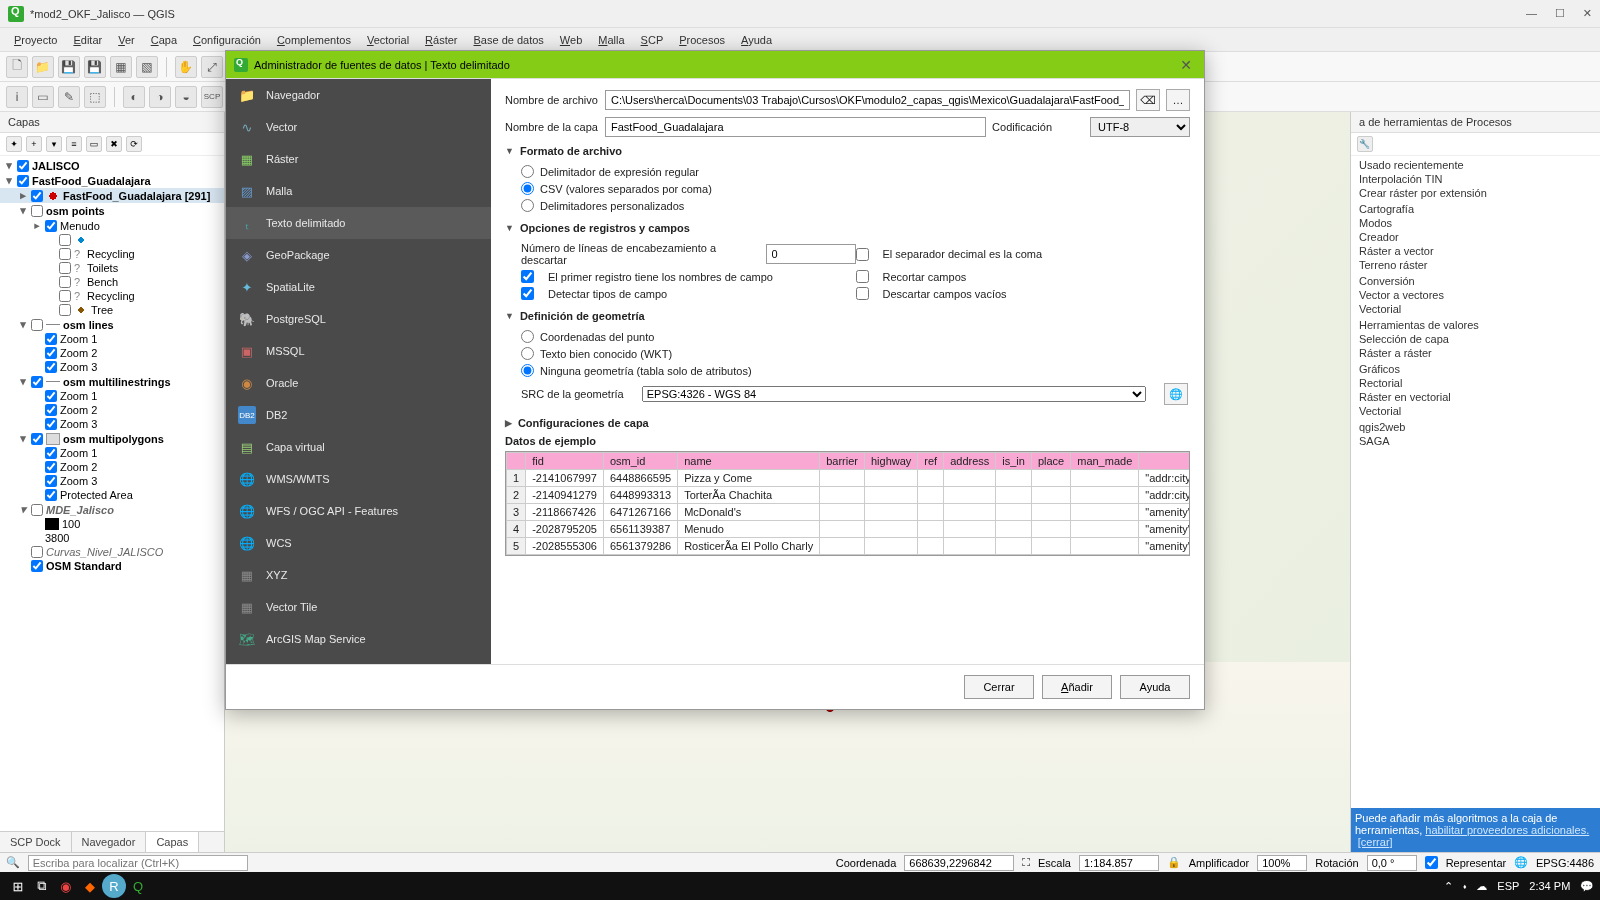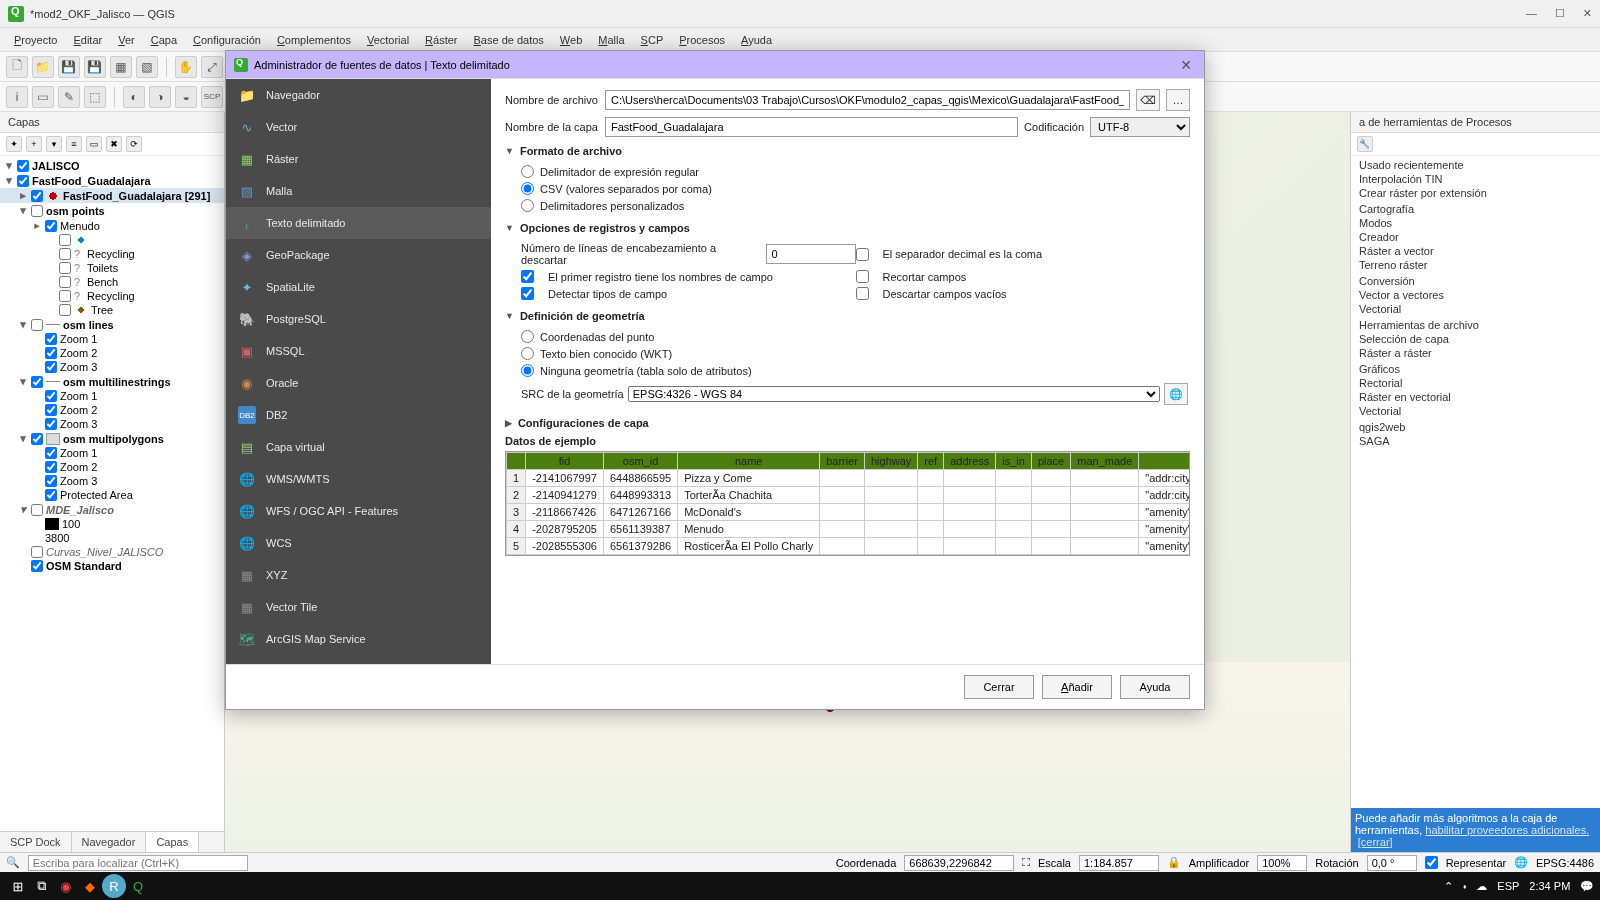--- a/index.html
+++ b/index.html
@@ -71,51 +71,51 @@
 .statusbar input { height:16px; border:1px solid #aaa; padding:0 4px; font-size:11px;}
 .statusbar .search { flex: 0 0 220px;}
 
 
 .wintaskbar { position:absolute; bottom:0; left:0; right:0; height:28px; background:#111; display:flex; align-items:center; padding:0 6px; color:#fff;}
 .wintaskbar .wicon { width:24px; height:24px; display:flex; align-items:center; justify-content:center; font-size:13px;}
 .wintaskbar .right { margin-left:auto; display:flex; align-items:center; gap:10px; font-size:11px;}
 
 
 .dialog-backdrop { position:absolute; top:50px; left:225px; width:980px; height:660px; background:#fff; border:1px solid #999; box-shadow:0 4px 20px rgba(0,0,0,0.3); z-index:100; display:flex; flex-direction:column;}
-.dialog-title { height:28px; background:#c4b5fd; display:flex; align-items:center; padding:0 8px; border-bottom:1px solid #ddd;}
+.dialog-title { height:28px; background:#84cc16; display:flex; align-items:center; padding:0 8px; border-bottom:1px solid #ddd;}
 .dialog-title .qicon2 { width:14px; height:14px; background:#3a3; border-radius:2px; margin-right:6px; position:relative;}
 .dialog-title .qicon2::after{content:"Q"; color:#fff; font-size:9px; font-weight:bold; position:absolute; left:2px; top:-1px;}
 .dialog-close { margin-left:auto; width:20px; text-align:center; font-size:14px; color:#555;}
 .dialog-body { flex:1; display:flex; overflow:hidden;}
 .dlg-sidebar { width:265px; background:#4a4a4a; color:#e8e8e8; overflow:auto;}
 .dlg-side-item { display:flex; align-items:center; gap:10px; padding:7px 12px; }
 .dlg-side-item.active { background:#5a5a5a;}
 .dlg-side-icon { width:18px; height:18px; display:flex; align-items:center; justify-content:center; font-size:13px;}
 .dlg-main { flex:1; padding:10px 14px; overflow:auto; color:#222;}
 .field-row { display:flex; align-items:center; gap:6px; margin-bottom:6px;}
 .field-row label { min-width:94px; }
 .field-row input[type=text] { flex:1; height:20px; border:1px solid #999; padding:1px 5px;}
-.field-row select { height:20px; border:1px solid #999; padding:0 3px;}
+.field-row select { height:20px; border:1px solid #999; padding:0 3px;margin-left:32px;}
 .section-h { display:flex; align-items:center; gap:6px; font-weight:bold; margin:8px 0 6px; }
 .section-h::before { content:"▼"; font-size:9px; color:#555;}
 .section-h.collapsed::before { content:"▶";}
 .opt-row { display:flex; align-items:center; gap:6px; padding:2px 0 2px 16px;}
 .opt-grid { display:flex; flex-wrap:wrap; padding-left:16px;}
 .opt-grid .col { width:50%; display:flex; align-items:center; gap:14px; padding:2px 0;}
 input[type=radio], input[type=checkbox] { width:13px; height:13px;}
 .numspin { width:90px; height:20px; border:1px solid #999; padding:1px 5px;}
-.crs-row { display:flex; align-items:center; gap:4px; padding:4px 2px 4px 16px;}
+.crs-row { display:flex; align-items:center; gap:18px; padding:4px 2px 4px 16px;}
 .crs-row select { flex:1;}
 .mini-btn { width:24px; height:22px; border:1px solid #aaa; background:#f4f4f4; display:flex; align-items:center; justify-content:center;}
 
 .sample-table { border:1px solid #999; width:100%; margin-top:4px; position:relative;}
 .sample-scroll { max-height:128px; overflow:auto;}
 table.st { border-collapse:collapse; width:100%; font-size:11px;}
 table.st th, table.st td { border:1px solid #ccc; padding:2px 6px; text-align:left; white-space:nowrap; background:#fff;}
-table.st th { background:#4d7c0f; font-weight:normal; text-align:center;}
+table.st th { background:#f9a8d4; font-weight:normal; }
 table.st td.rowhead { background:#f0f0f0; text-align:center; width:22px;}
 
 .dialog-buttons { padding:10px 14px; display:flex; justify-content:flex-end; gap:8px; border-top:1px solid #ddd;}
 .dialog-buttons button { min-width:70px; height:24px; border:1px solid #999; background:#f4f4f4; padding:0 12px;}
 
 
 .ic-folder{color:#e6b84f;} .ic-vec{color:#7ab;} .ic-ras{color:#8c6;} .ic-mesh{color:#69c;}
 .ic-txt{color:#4aa;} .ic-gpkg{color:#89c;} .ic-spl{color:#6bd;} .ic-pg{color:#5a9;}
 .ic-ms{color:#c66;} .ic-or{color:#c84;} .ic-db2{background:#48c;color:#fff;font-size:8px;padding:1px 2px;border-radius:2px;}
 .ic-virt{color:#9c7;} .ic-wms{color:#4ac;} .ic-wfs{color:#6ac;} .ic-wcs{color:#5bd;}
@@ -382,21 +382,21 @@
         <div>Cartografía</div>
         <div>Modos</div>
         <div>Creador</div>
         <div>Ráster a vector</div>
         <div>Terreno ráster</div>
         <div></div>
         <div>Conversión</div>
         <div>Vector a vectores</div>
         <div>Vectorial</div>
         <div></div>
-        <div>Herramientas de archivo</div>
+        <div>Herramientas de valores</div>
         <div>Selección de capa</div>
         <div>Ráster a ráster</div>
         <div></div>
         <div>Gráficos</div>
         <div>Rectorial</div>
         <div>Ráster en vectorial</div>
         <div>Vectorial</div>
         <div></div>
         <div>qgis2web</div>
         <div>SAGA</div>

